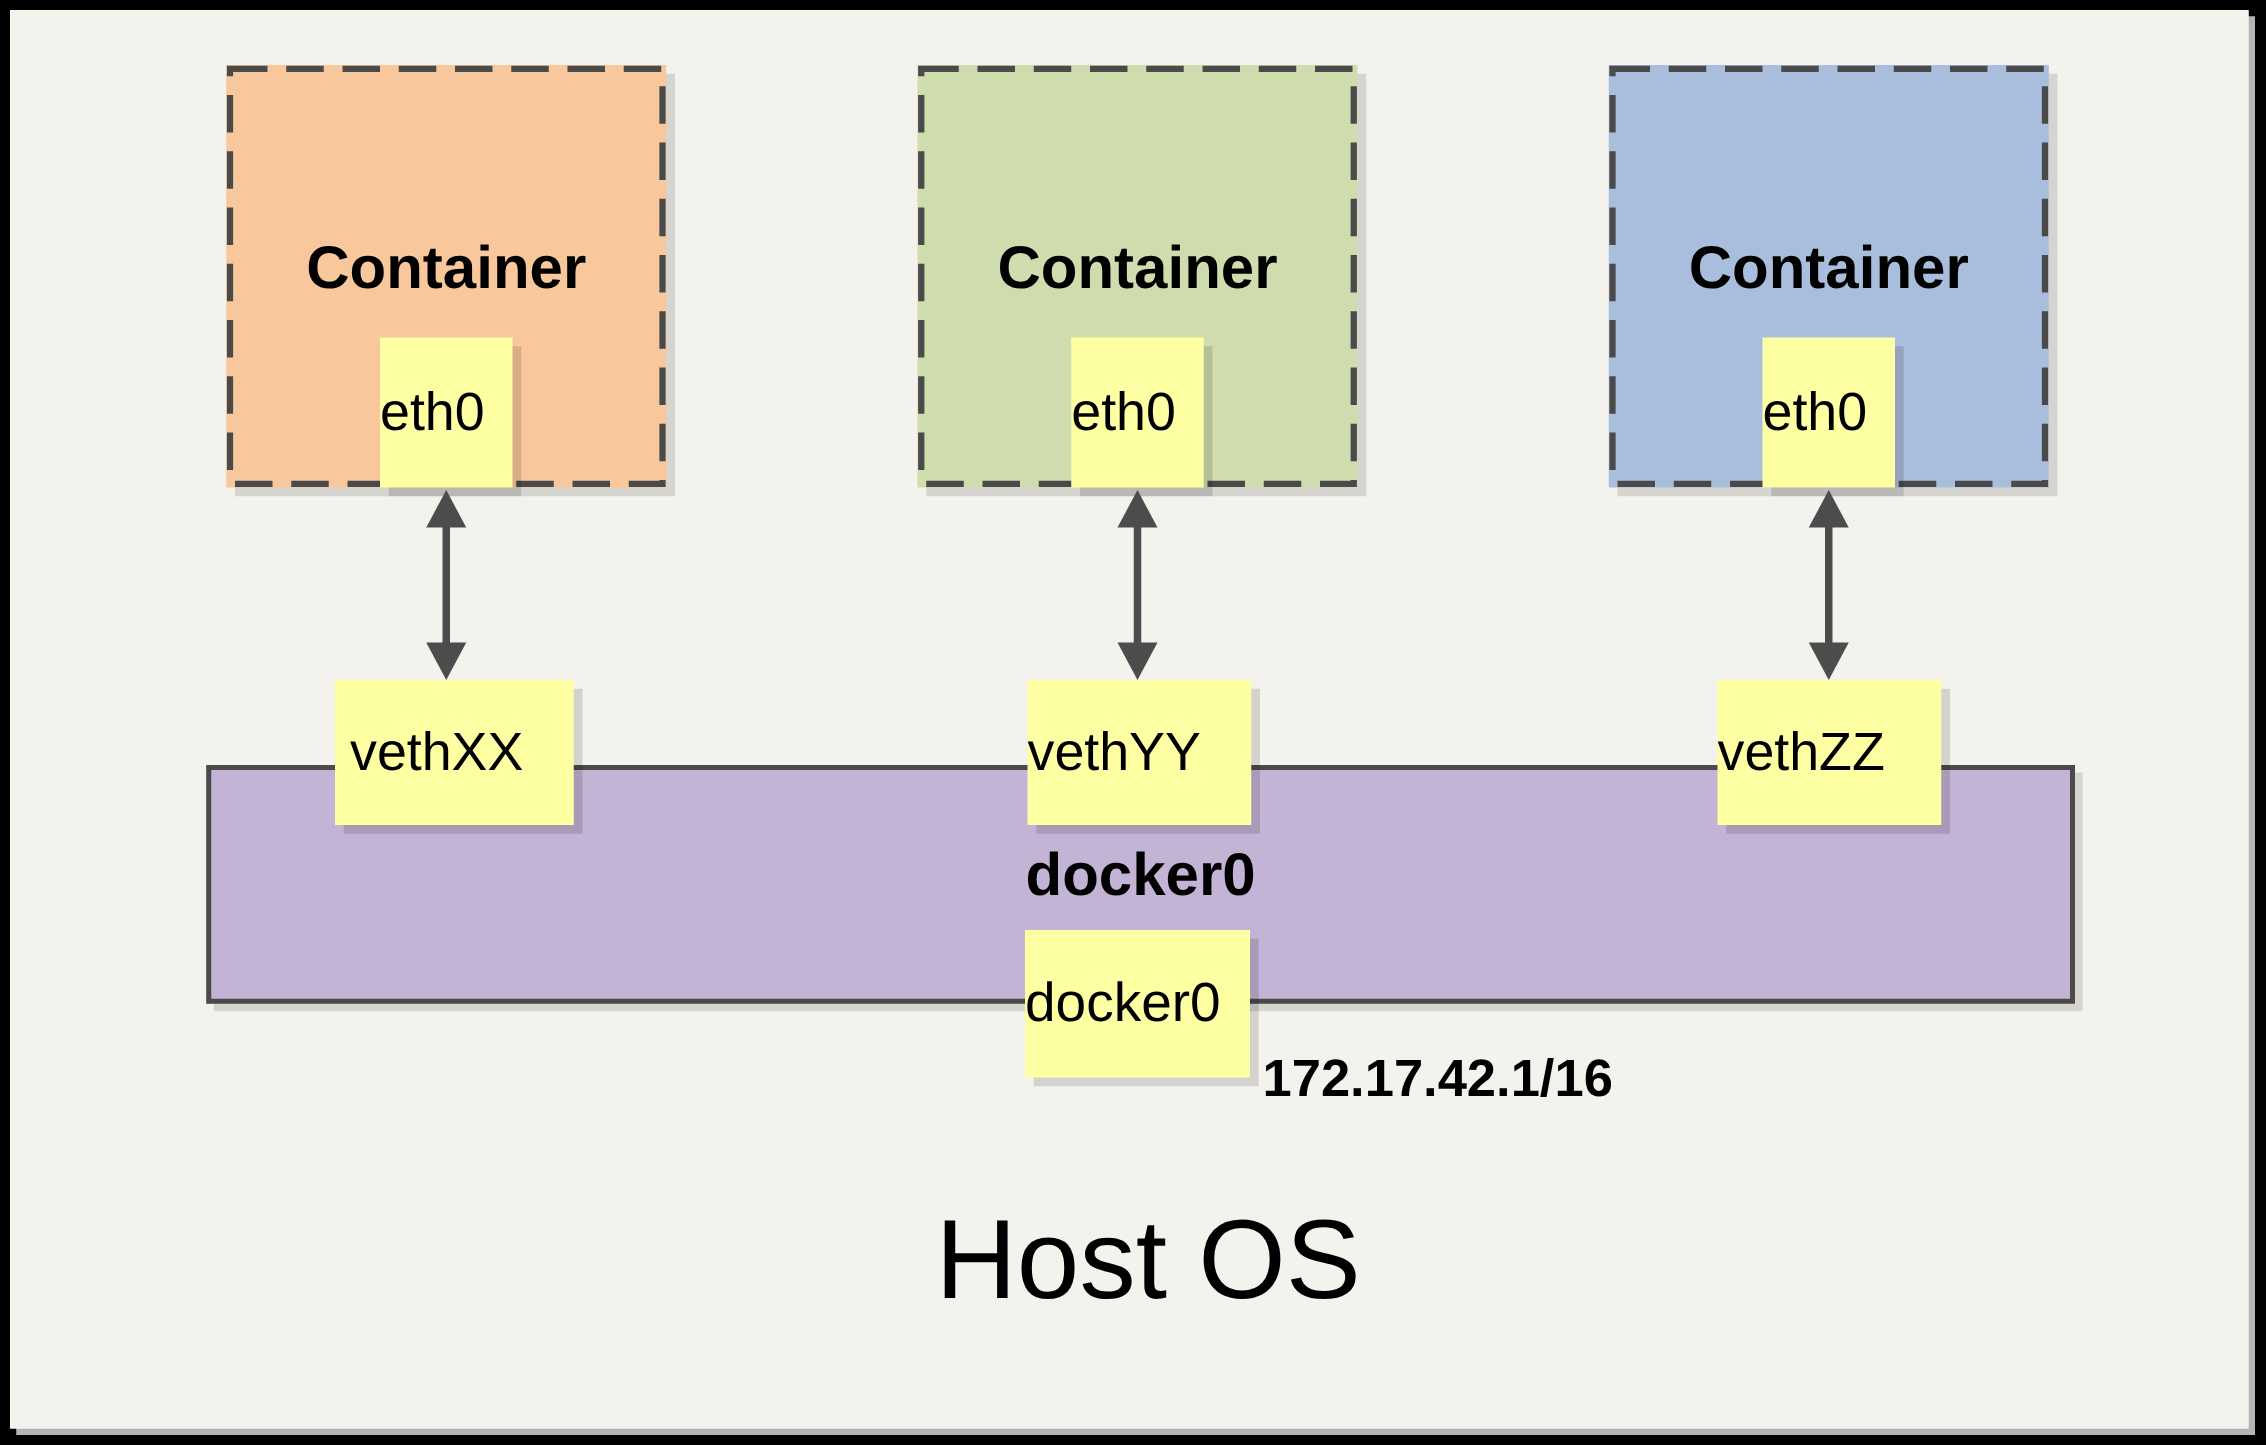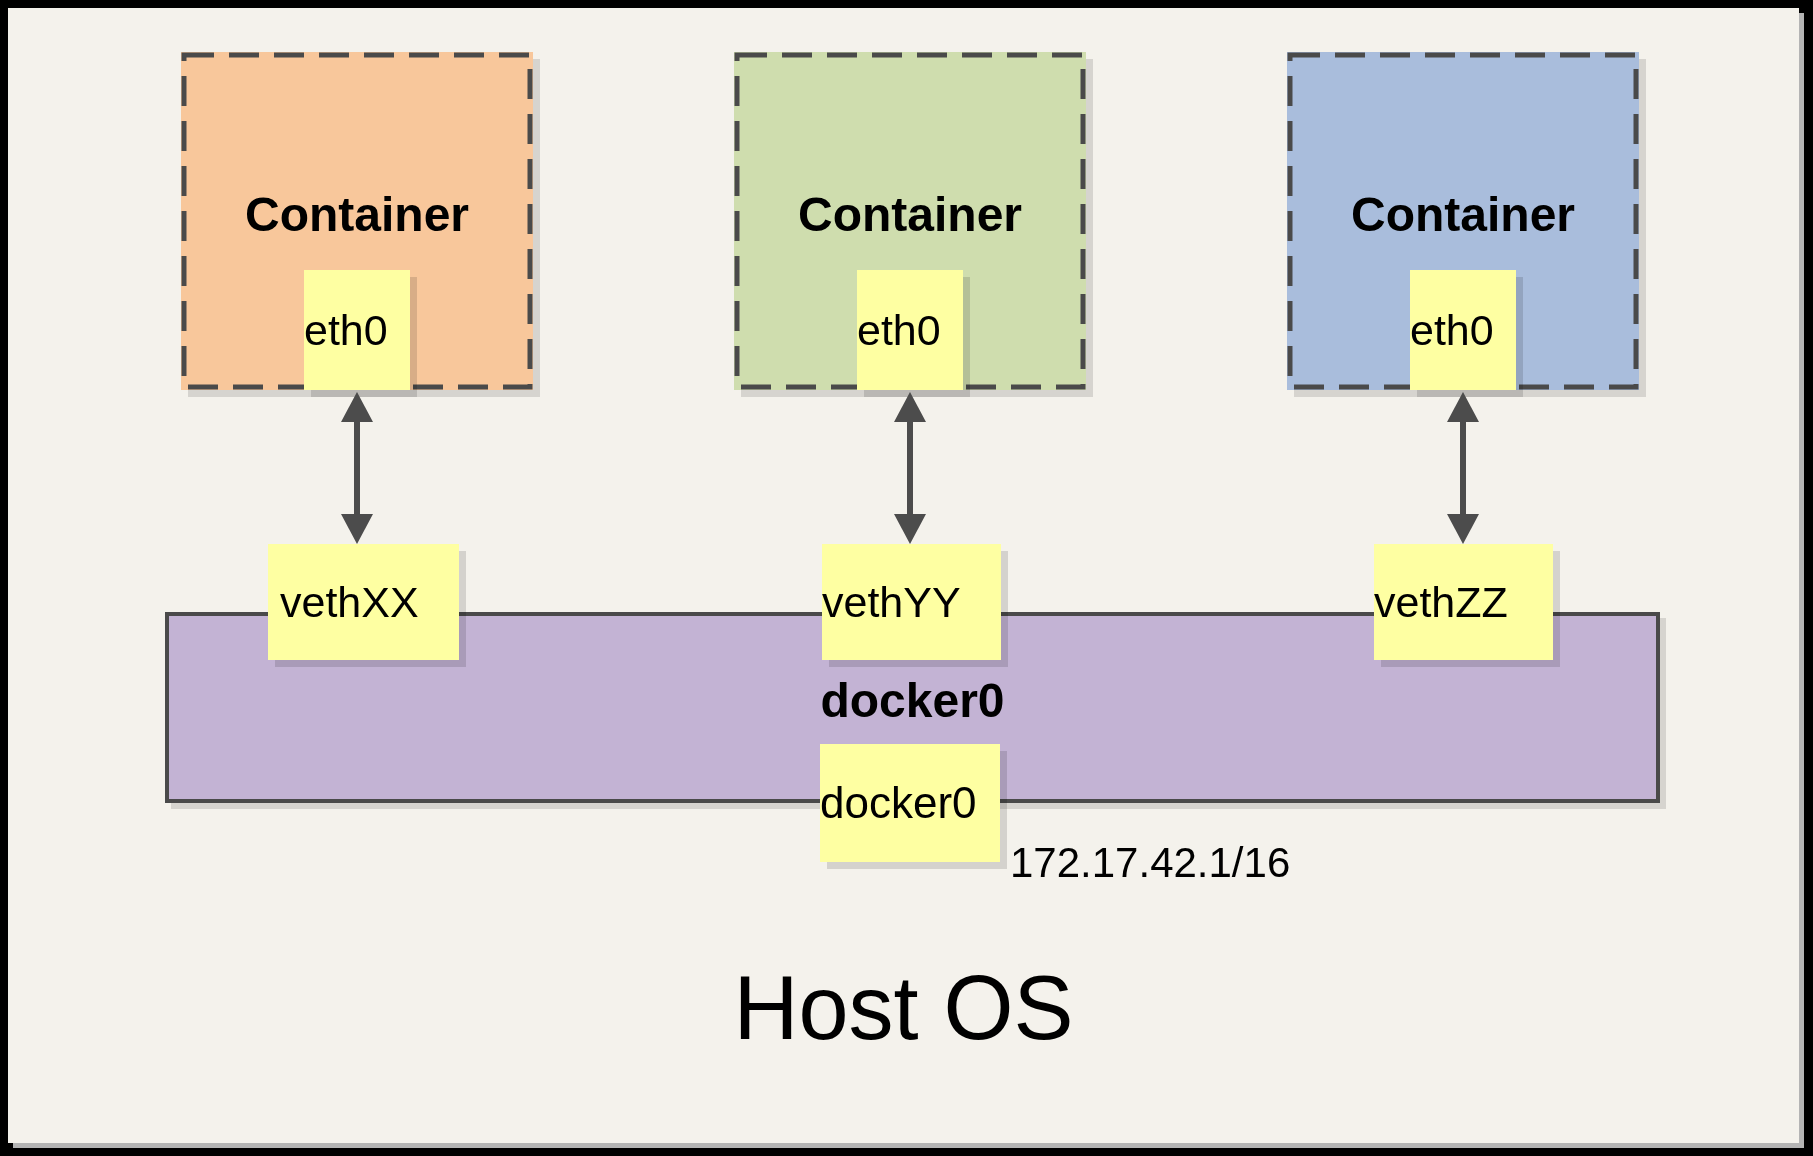--- a/index.html
+++ b/index.html
@@ -56,26 +56,26 @@
     box-shadow:6px 6px 0 rgba(0,0,0,0.12);
     z-index:1;
   }
   .bridge-label {
     position:absolute; top:60px; left:0; width:100%;
     text-align:center; font-weight:bold; font-size:48px; line-height:50px;
   }
 
   .ip-label {
     position:absolute; left:1002px; top:830px;
-    font-size:42px; line-height:50px; z-index:3; white-space:nowrap;
+    font-size:42px; line-height:50px; z-index:3; white-space:nowrap;font-weight:bold;
   }
 
   .host-label {
     position:absolute; top:950px; left:0; width:100%;
-    text-align:center; font-size:90px; line-height:100px;
+    text-align:center; font-size:90px; line-height:100px;padding-left:15px;
   }
 </style>
 </head>
 <body>
 
 <div class="page" style="background-color: rgb(0, 0, 0);">
   <div class="panel" style="background-color: rgb(244, 242, 236);">
 
     <div class="cbox c1" style="background-color: rgb(248, 199, 155);">
       <svg class="dash-svg" width="352" height="338">

